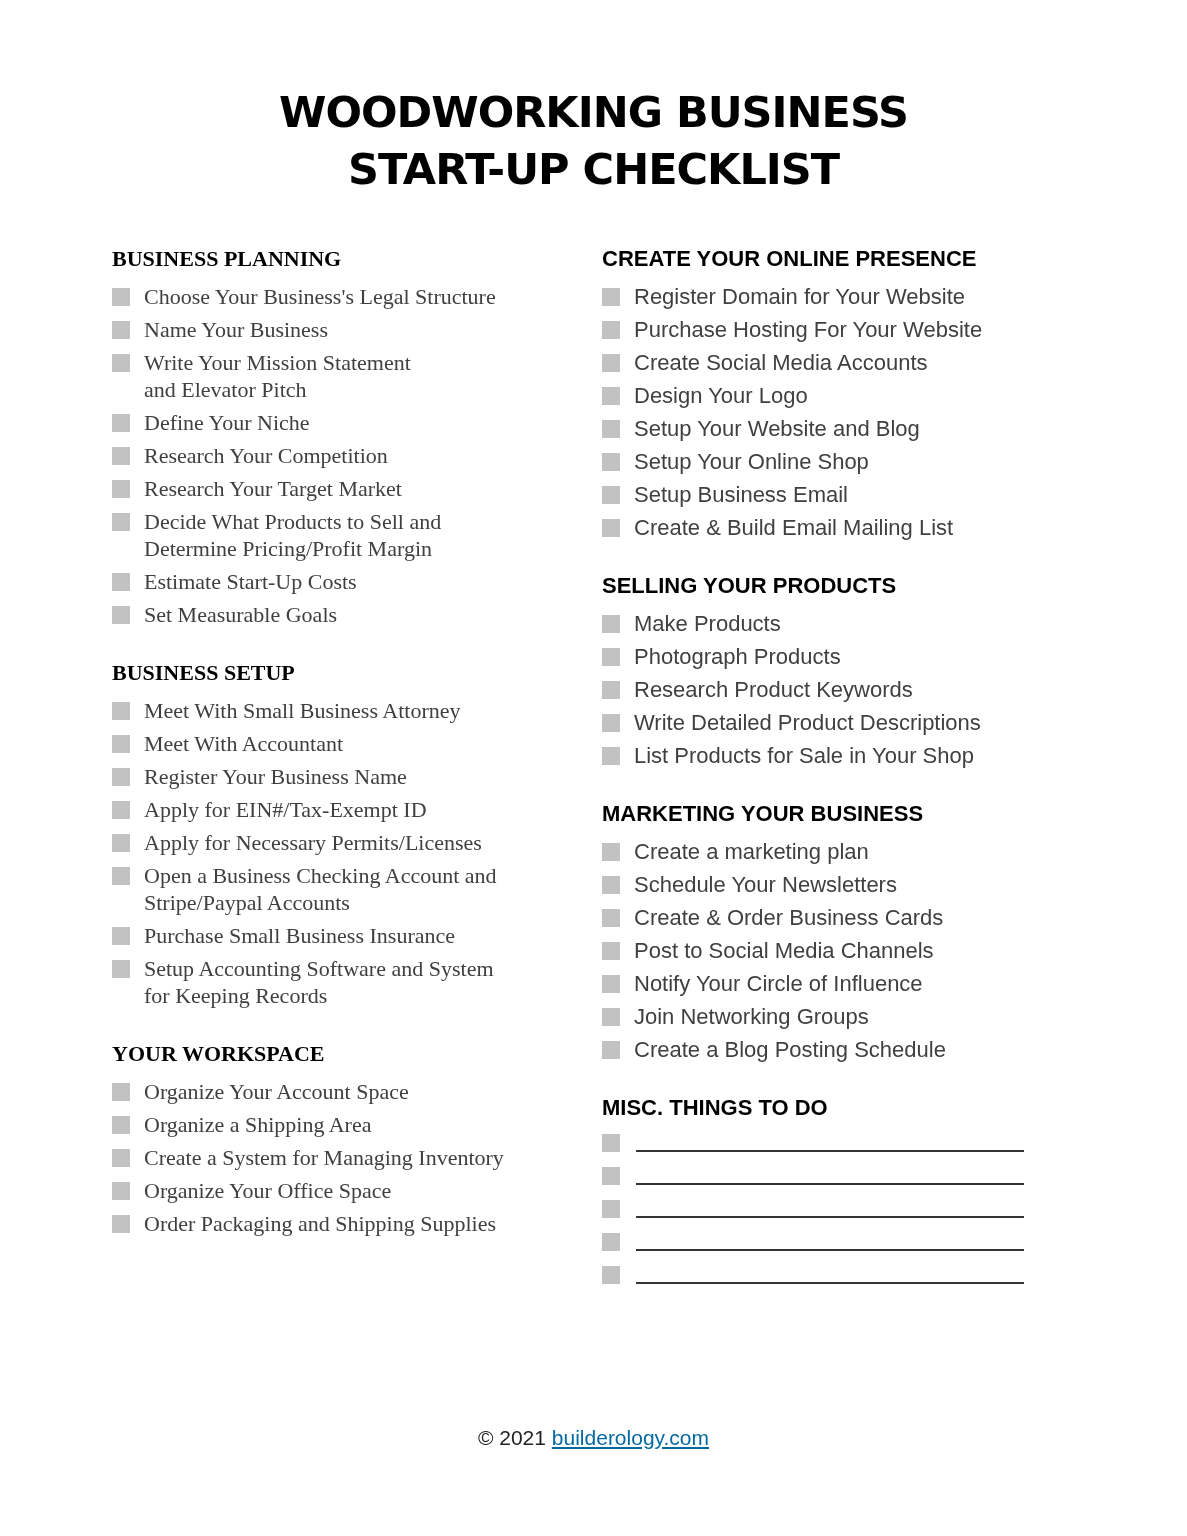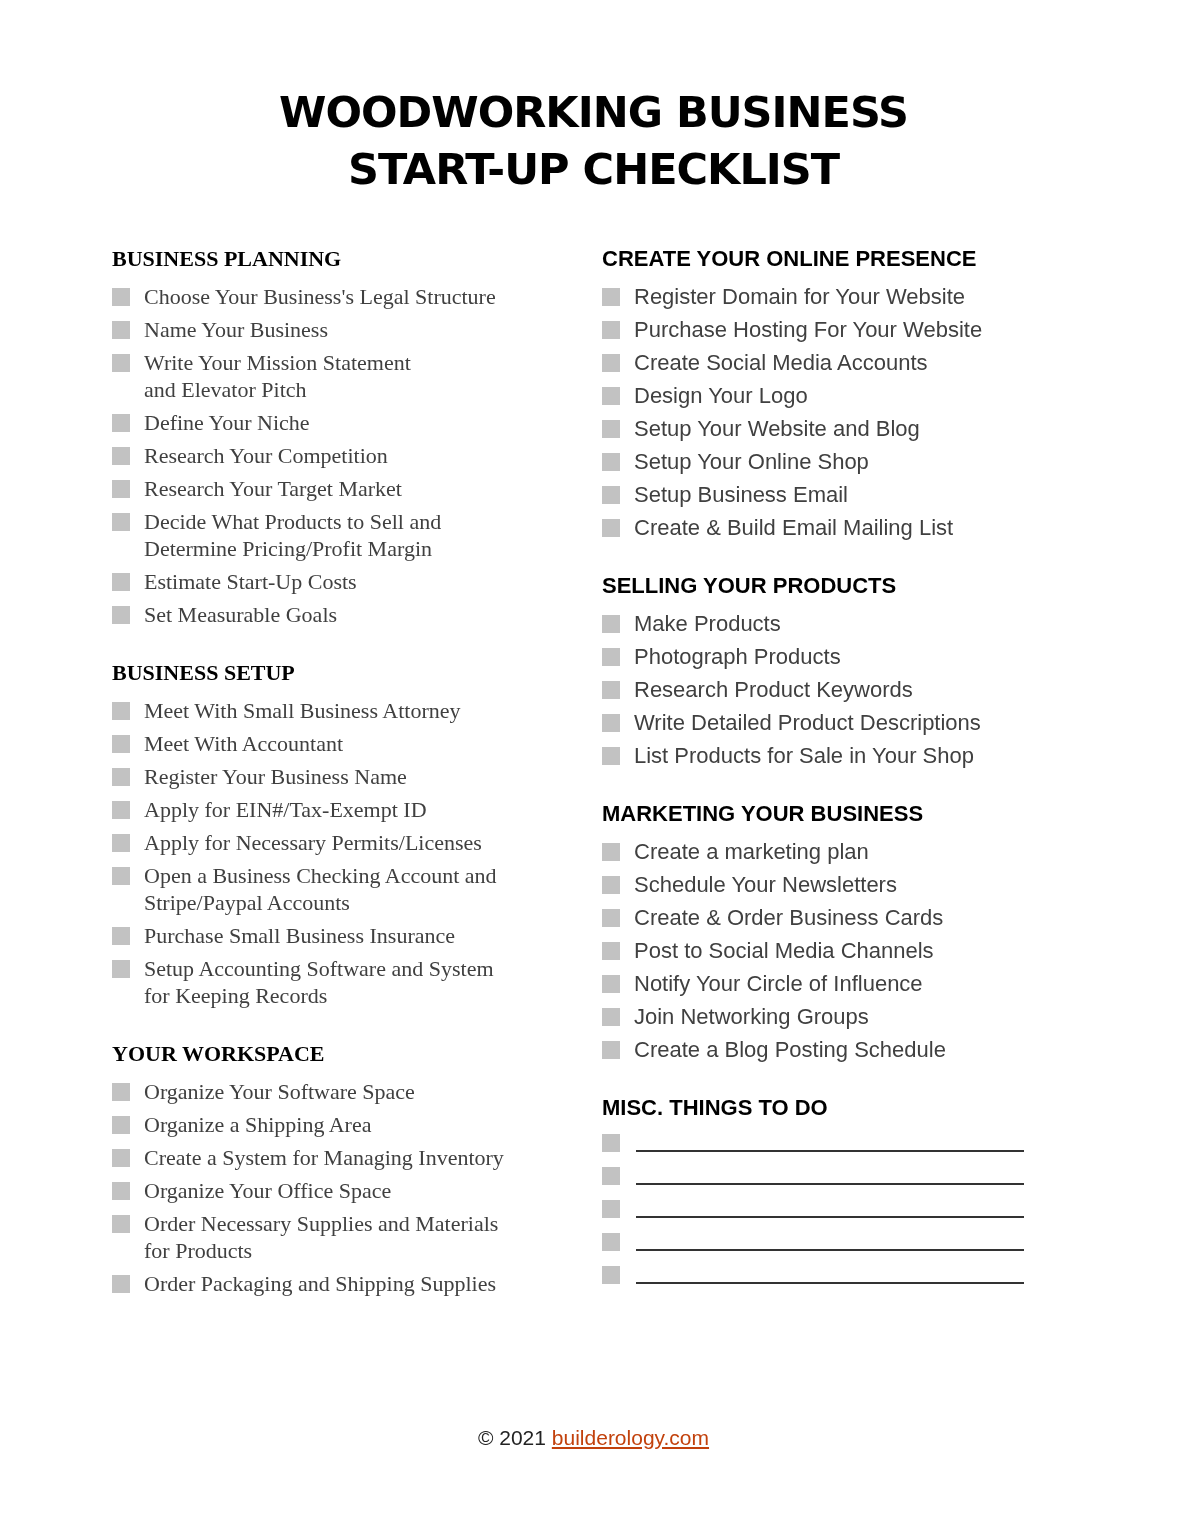--- a/index.html
+++ b/index.html
@@ -14,21 +14,21 @@
   .col-right { left: 602px; width: 440px; }
   .section { margin-bottom: 31px; }
   .section h2 { margin: 0 0 10px 0; font-size: 22px; font-weight: bold; line-height: 28px; color: #000; }
   .item { display: flex; align-items: flex-start; margin-bottom: 6px; }
   .box { flex: 0 0 auto; width: 18px; height: 18px; background: #c2c2c2; margin-top: 5px; margin-right: 14px; }
   .label { font-size: 22px; line-height: 27px; color: #404040; }
   .blank-item { display: flex; align-items: flex-start; height: 33px; }
   .blank-item .box { margin-top: 2px; margin-right: 16px; }
   .line { width: 388px; border-bottom: 2px solid #333; height: 18px; }
   .footer { position: absolute; top: 1426px; left: 0; width: 1187px; text-align: center; font-size: 21px; color: #222; }
-  .footer a { color: #c2410c; text-decoration: underline; }
+  .footer a { color: #0369a1; text-decoration: underline; }
 </style>
 </head>
 <body>
 
 <div class="title">
   <span>WOODWORKING BUSINESS</span>
   <span>START-UP CHECKLIST</span>
 </div>
 
 <div class="col col-left" id="left-col">
@@ -107,38 +107,33 @@
       <div class="item">
         <span class="box"></span>
         <span class="label" style="white-space: pre-line;">Setup Accounting Software and System
 for Keeping Records</span>
       </div>
     </div>
     <div class="section">
       <h2>YOUR WORKSPACE</h2>
       <div class="item">
         <span class="box"></span>
-        <span class="label" style="white-space: pre-line;">Organize Your Software Space</span>
+        <span class="label" style="white-space: pre-line;">Organize Your Account Space</span>
       </div>
       <div class="item">
         <span class="box"></span>
         <span class="label" style="white-space: pre-line;">Organize a Shipping Area</span>
       </div>
       <div class="item">
         <span class="box"></span>
         <span class="label" style="white-space: pre-line;">Create a System for Managing Inventory</span>
       </div>
       <div class="item">
         <span class="box"></span>
         <span class="label" style="white-space: pre-line;">Organize Your Office Space</span>
-      </div>
-      <div class="item">
-        <span class="box"></span>
-        <span class="label" style="white-space: pre-line;">Order Necessary Supplies and Materials
-for Products</span>
       </div>
       <div class="item">
         <span class="box"></span>
         <span class="label" style="white-space: pre-line;">Order Packaging and Shipping Supplies</span>
       </div>
     </div>
   </div>
 <div class="col col-right" id="right-col">
     <div class="section">
       <h2>CREATE YOUR ONLINE PRESENCE</h2>

